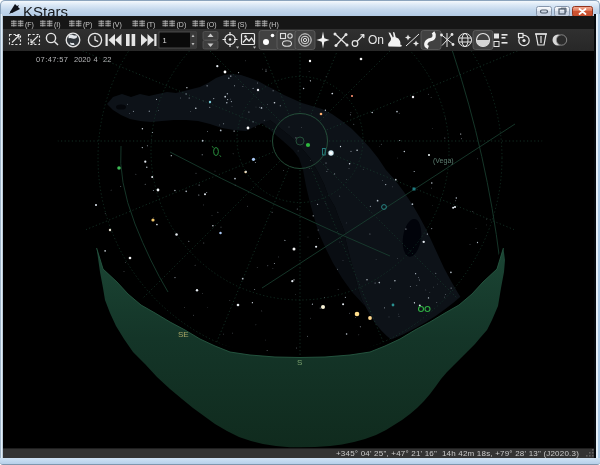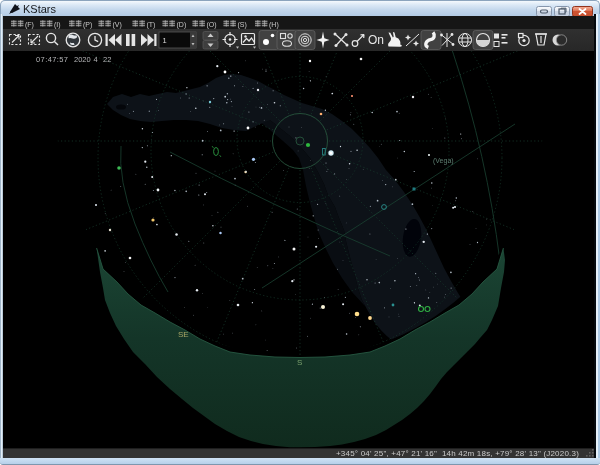--- a/index.html
+++ b/index.html
@@ -1,19 +1,19 @@
 <!DOCTYPE html>
 <html><head><meta charset="utf-8"><style>
 html,body{margin:0;padding:0;background:#fff;}
 *{box-sizing:border-box;font-family:"Liberation Sans",sans-serif;}
 #win{position:relative;width:600px;height:465px;overflow:hidden;}
 #title{position:absolute;left:0;top:0;width:600px;height:16px;
  background:linear-gradient(to bottom,#f4f9fd 0%,#dce9f6 25%,#c3d7ec 60%,#b3cbe5 100%);
  border-radius:5px 5px 0 0;border:1px solid #8ba4bd;border-bottom:none;}
-#title .t{position:absolute;left:22px;top:2px;font-size:11px;color:#16191d;}
+#title .t{position:absolute;left:22px;top:2px;font-size:15px;color:#16191d;}
 #menubar{position:absolute;left:0;top:16px;width:600px;height:13px;background:#161616;}
 #toolbar{position:absolute;left:0;top:29px;width:600px;height:22px;background:linear-gradient(#303030,#272727);}
 #skywrap{position:absolute;left:3px;top:51px;width:593px;height:397px;background:#000;}
 #status{position:absolute;left:3px;top:448px;width:593px;height:10px;background:#333333;border-top:1px solid #1e1e1e;}
 #status .s{position:absolute;right:17px;top:0px;font-size:8px;color:#c9c9c9;white-space:pre;letter-spacing:0.2px;}
 .bord{position:absolute;background:linear-gradient(to right,#9eb3c6 0px,#9eb3c6 1px,#e2eef8 1.2px,#e2eef8 2.4px,#93a7b9 2.6px,#93a7b9 3px);}
 #bl{left:0;top:14px;width:3px;height:444px;}
 #br{right:0;top:14px;width:6px;height:444px;background:linear-gradient(to right,#05090d 0px,#05090d 1.5px,#9fb6ca 2px,#e6f1fa 2.5px,#e6f1fa 4px,#aecbe6 4.5px,#aecbe6 6px);}
 #bb{position:absolute;left:0;top:458px;width:600px;height:7px;background:linear-gradient(#cfe2f4,#b6d0ea);border-radius:0 0 3px 3px;border-bottom:1px solid #7e97ae;}
 </style></head><body>

